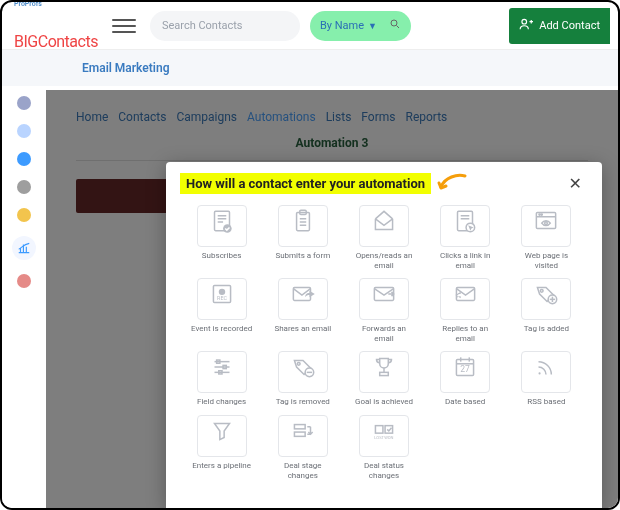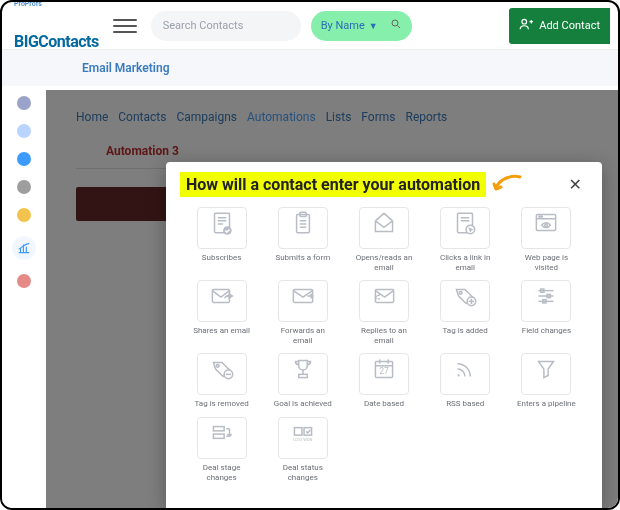--- a/index.html
+++ b/index.html
@@ -2,21 +2,21 @@
 <html><head>
 <meta charset="utf-8">
 <style>
   * { box-sizing: border-box; margin: 0; padding: 0; font-family: -apple-system, BlinkMacSystemFont, "Segoe UI", Roboto, Arial, sans-serif; }
   body { width: 620px; height: 510px; overflow: hidden; background: #fff; position: relative; }
   .frame { position: absolute; inset: 0; border: 2px solid #000; border-radius: 12px; overflow: hidden; background:#fff;}
   
   .topbar { display:flex; align-items:center; height:48px; padding:0 8px; border-bottom:1px solid #eee;}
   .logo { display:flex; flex-direction:column; line-height:1; padding-left:4px;}
   .logo .p { font-size:7px; color:#4a89c7; font-weight:600;}
-  .logo .b { font-size:16px; color:#0369a1; font-weight:700; letter-spacing:-0.5px;margin-top:26px;}
+  .logo .b { font-size:16px; color:#ef4444; font-weight:400; letter-spacing:-0.5px;margin-top:26px;}
   .menu-icon { width:24px; margin:0 14px; cursor:pointer; }
   .menu-icon div { height:2px; background:#555; margin:4px 0; border-radius:1px;}
   .search { flex:0 0 150px; height:30px; border-radius:15px; background:#f4f5f7; display:flex; align-items:center; padding:0 12px; font-size:11px; color:#9aa1ab;}
   .byname { height:30px; border-radius:15px; background:#86efac; display:flex; align-items:center; padding:0 10px; margin-left:10px; font-size:11px; color:#2a6fb5; gap:4px;}
   .byname .caret { font-size:9px; color:#2a6fb5;}
   .byname .mag { color:#666; margin-left:8px; font-size:12px;}
   .spacer { flex:1;}
   .addbtn { height:36px; background:#15803d; color:#fff; font-size:11px; display:flex; align-items:center; padding:0 10px; border-radius:3px 0 0 3px; gap:6px;}
   
   .subhdr { height:36px; background:#f5f7fa; display:flex; align-items:center; padding-left:80px; font-size:12px; color:#3a7bc0; font-weight:600;}
@@ -28,26 +28,26 @@
   .dot.d3{ background:#3d9bff;}
   .dot.d4{ background:#9e9e9e;}
   .dot.d5{ background:#f2c44d;}
   .chartpill { width:24px; height:24px; border-radius:12px; background:#f2f6ff; display:flex; align-items:center; justify-content:center;}
   .dot.d6{ background:#e58a87;}
   
   .main { position:absolute; left:44px; right:0; top:88px; bottom:0; background:#fff;}
   .overlay { position:absolute; inset:0; background:rgba(20,20,20,0.55);}
   .tabs { display:flex; gap:10px; padding:20px 30px 12px; font-size:12px; color:#2a6fb5;}
   .tabs span.active { color:#3d9bff;}
-  .autoname { padding:0 30px 10px; font-size:12px; font-weight:700; color:#b91c1c; border-bottom:1px solid #ddd; margin:8px 30px;}
+  .autoname { padding:0 30px 10px; font-size:12px; font-weight:700; color:#14532d; border-bottom:1px solid #ddd; margin:0 30px;text-align:center;}
   .redbox { margin:18px 30px; width:120px; height:34px; background:#5a1414; border-radius:2px;}
   
   .modal { position:absolute; left:164px; top:160px; right:16px; bottom:0; background:#fff; border-radius:4px 4px 0 0; box-shadow:0 4px 20px rgba(0,0,0,0.3); display:flex; flex-direction:column; }
   .modalhdr { display:flex; align-items:center; padding:10px 14px 6px;}
-  .hilite { background:#f2ff00; font-size:16px; font-weight:700; color:#222; padding:3px 6px;}
+  .hilite { background:#f2ff00; font-size:13px; font-weight:700; color:#222; padding:3px 6px;}
   .arrow { margin-left:6px; }
   .close { margin-left:auto; font-size:16px; color:#444; cursor:pointer; padding:2px 6px;}
   .grid { flex:1; overflow:hidden; padding:4px 18px 0; display:grid; grid-template-columns: repeat(5, 1fr); gap:8px 6px; align-content:start;}
   .cell { display:flex; flex-direction:column; align-items:center; }
   .tile { width:50px; height:42px; border:1px solid #e4e6ea; border-radius:4px; display:flex; align-items:flex-start; justify-content:center; }
   .tile svg { stroke:#b8bcc4; fill:none; stroke-width:1.4; }
   .lbl { font-size:8px; color:#6b6f76; text-align:center; margin-top:4px; line-height:1.2; max-width:64px;}
 </style>
 </head>
 <body>
@@ -176,20 +176,28 @@
           <div class="tile">
             <svg width="34" height="30" viewBox="0 0 28 28">
               <use href="#i-browser-eye"></use>
             </svg>
           </div>
           <div class="lbl">Web page is visited</div>
         </div>
         <div class="cell">
           <div class="tile">
             <svg width="34" height="30" viewBox="0 0 28 28">
+              <use href="#i-rec"></use>
+            </svg>
+          </div>
+          <div class="lbl">Event is recorded</div>
+        </div>
+        <div class="cell">
+          <div class="tile">
+            <svg width="34" height="30" viewBox="0 0 28 28">
               <use href="#i-envelope-share"></use>
             </svg>
           </div>
           <div class="lbl">Shares an email</div>
         </div>
         <div class="cell">
           <div class="tile">
             <svg width="34" height="30" viewBox="0 0 28 28">
               <use href="#i-envelope-fwd"></use>
             </svg>

